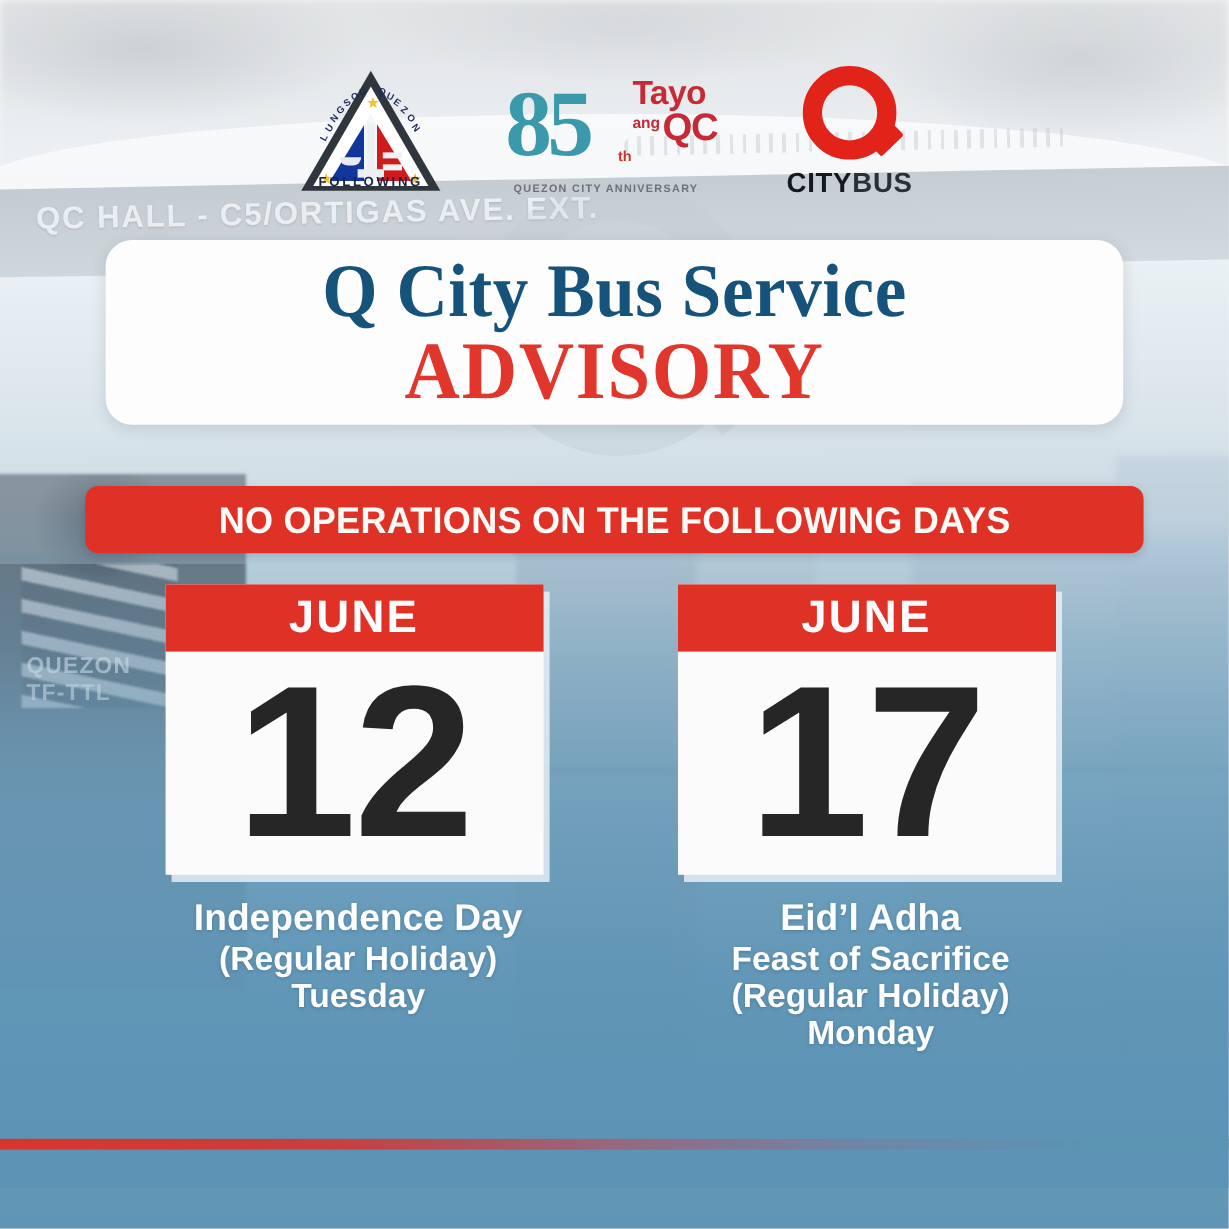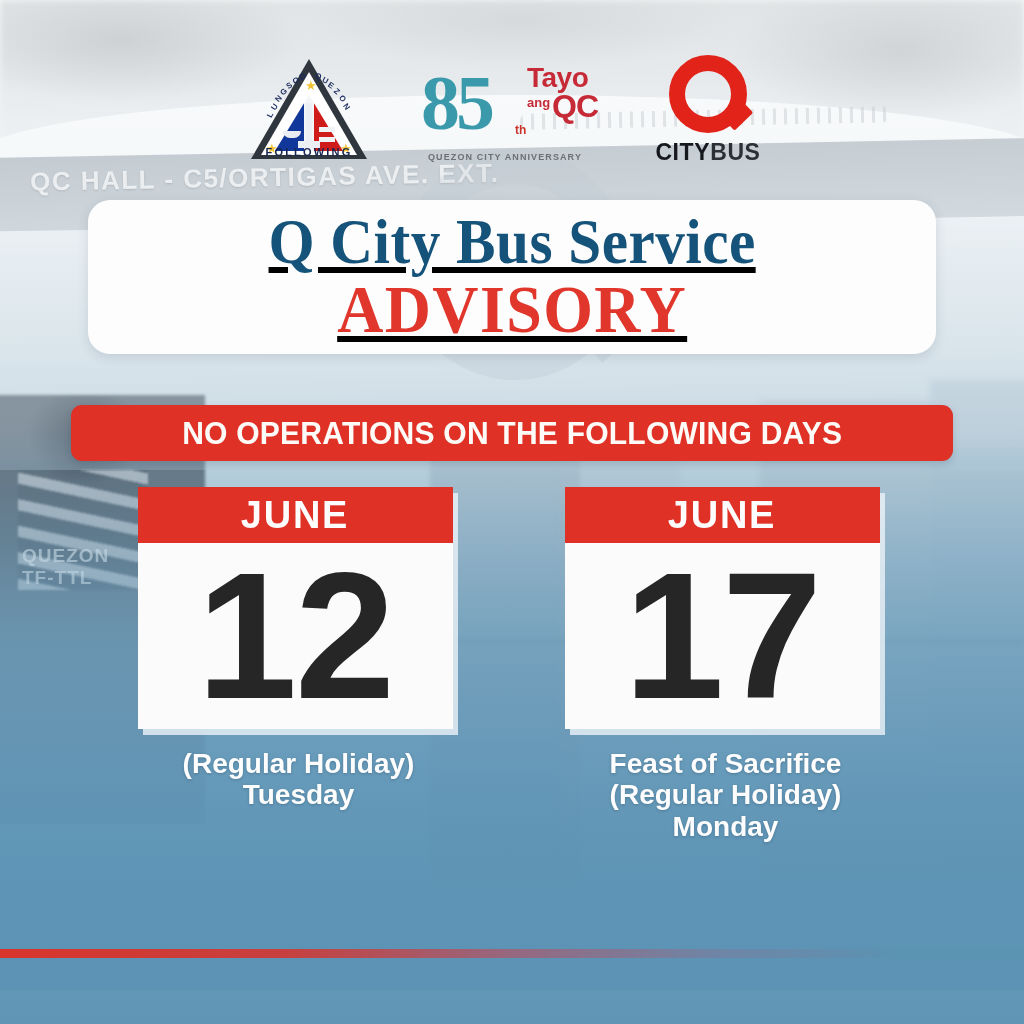--- a/index.html
+++ b/index.html
@@ -226,21 +226,21 @@
     font:800 23px/1 "Liberation Sans", sans-serif; letter-spacing:.6px;
     color:#15181c; white-space:nowrap;
   }
   .cb-word .bus{ color:#2b3037; font-weight:600; }
 
   
   .title-card{
     position:absolute; left:88px; top:200px; width:848px; height:154px;
     background:#fdfdfd; border-radius:22px;
     box-shadow:0 3px 12px rgba(40,60,80,.14);
-    display:flex; flex-direction:column; align-items:center; justify-content:center;text-decoration:underline;
+    display:flex; flex-direction:column; align-items:center; justify-content:center;
   }
   .title-main{
     font:700 63px/1.04 "Liberation Serif", serif;
     color:#15537a; letter-spacing:.5px; white-space:nowrap;
     transform:scaleX(.94); transform-origin:center;
   }
   .title-sub{
     font:700 68px/1.02 "Liberation Serif", serif;
     color:#e0362c; letter-spacing:1.5px; white-space:nowrap;
     transform:scaleX(.94); transform-origin:center;
@@ -420,35 +420,37 @@
     <div class="cal-col">
       <div class="cal-card">
         <div class="cal-head">
           <span class="cal-month">JUNE</span>
         </div>
         <div class="cal-body">
           <span class="cal-day">12</span>
         </div>
       </div>
       <div class="cal-caption">
+        <div class="cap-l1">Independence Day</div>
         <div class="cap-l2">(Regular Holiday)</div>
         <div class="cap-l3">Tuesday</div>
       </div>
     </div>
 
     <div class="cal-col">
       <div class="cal-card">
         <div class="cal-head">
           <span class="cal-month">JUNE</span>
         </div>
         <div class="cal-body">
           <span class="cal-day">17</span>
         </div>
       </div>
       <div class="cal-caption">
+        <div class="cap-l1">Eid’l Adha</div>
         <div class="cap-l2">Feast of Sacrifice</div>
         <div class="cap-l3">(Regular Holiday)</div>
         <div class="cap-l4">Monday</div>
       </div>
     </div>
 
   </div>
 
   <div class="foot-rule"></div>
 

